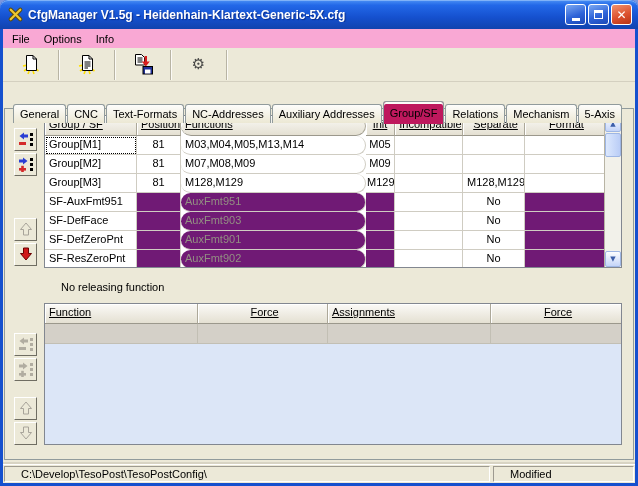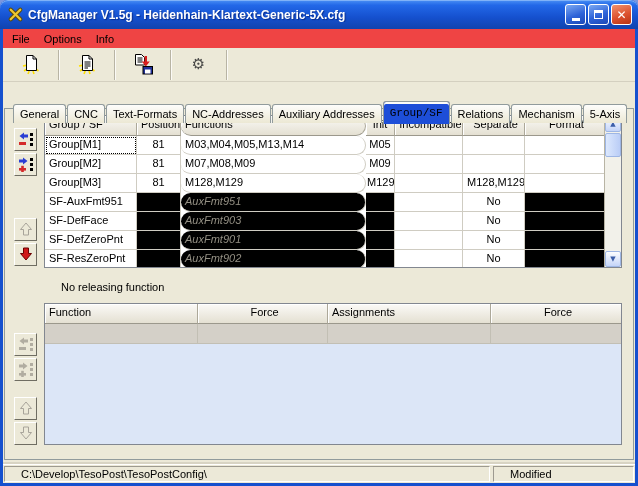--- a/index.html
+++ b/index.html
@@ -25,54 +25,54 @@
   .tb-btn.blue{background:linear-gradient(160deg,#7CA9F2 0%,#2E63D8 55%,#1C48B8 100%);}
   .tb-btn.red{background:linear-gradient(160deg,#F0926F 0%,#DC5230 55%,#B83214 100%);}
   .glyph-min{width:8px;height:3px;background:#fff;margin-top:10px;}
   .glyph-max{width:9px;height:9px;border:1px solid #fff;border-top:3px solid #fff;}
   .glyph-close{color:#fff;font-weight:bold;font-size:12px;line-height:12px;
     font-family:"DejaVu Sans",sans-serif;}
   
   .client{position:absolute;left:3px;right:3px;top:29px;bottom:3px;background:#ECE9D8;}
   
   .menubar{position:absolute;left:0;top:0;right:0;height:19px;display:flex;
-    align-items:center;padding-left:2px;background:#ef4444;}
+    align-items:center;padding-left:2px;background:#f9a8d4;}
   .menu-item{padding:2px 7px;}
   
   .toolbar{position:absolute;left:0;top:19px;right:0;height:34px;display:flex;
     align-items:center;border-bottom:1px solid #D4D0C0;}
   .tool-btn{width:56px;height:30px;display:flex;align-items:center;justify-content:center;
     border-right:1px solid #B8B4A4;box-shadow:1px 0 0 #FBFAF6;}
   .gear{font-family:"DejaVu Sans",sans-serif;font-size:15px;line-height:15px;color:#4A4A48;}
   
   .tabbar{position:absolute;left:2px;top:71px;height:23px;display:flex;align-items:flex-end;z-index:3;margin-left:8px;}
   .tab{height:19px;line-height:18px;padding:0 6px;margin-right:1px;
     border:1px solid #919B9C;border-bottom:none;border-radius:3px 3px 0 0;
     background:linear-gradient(#FDFDFB,#ECE8D4);white-space:nowrap;}
-  .tab.active{height:23px;line-height:22px;background:#1d4ed8;position:relative;
-    margin-bottom:-1px;box-shadow:inset 0 2px 0 #FCFCF8;font-family:Liberation Mono, monospace;}
+  .tab.active{height:23px;line-height:22px;background:#be185d;position:relative;
+    margin-bottom:-1px;box-shadow:inset 0 2px 0 #FCFCF8;}
   .panel{position:absolute;left:1px;top:79px;width:630px;height:352px;
     border:1px solid #919B9C;background:#ECE9D8;}
   
   .t1{position:absolute;left:41px;top:86px;width:578px;height:153px;
     border:1px solid #828790;background:#fff;display:flex;}
   .t1-main{flex:1;display:flex;flex-direction:column;overflow:hidden;}
   .hrow{display:flex;height:20px;flex:0 0 auto;}
   .hcell{background:linear-gradient(#FBFAF7,#E4E0D2);border-right:1px solid #ACA899;
     border-bottom:1px solid #9B988C;box-shadow:inset 1px 1px 0 #fff;
-    padding:2px 0 0 4px;white-space:nowrap;overflow:hidden;}
+    padding:2px 0 0 4px;white-space:nowrap;overflow:hidden;text-decoration:underline;}
   .drow{display:flex;height:19px;flex:0 0 auto;}
   .dcell{border-right:1px solid #CFCCC2;border-bottom:1px solid #CFCCC2;
     padding:2px 4px 0 4px;white-space:nowrap;overflow:hidden;background:#fff;}
   .c0{width:92px;}.c1{width:44px;text-align:center;}.c2{width:185px;border-radius:10px;}
   .c3{width:29px;text-align:center;padding-left:1px;padding-right:1px;}
   .c4{width:68px;text-align:center;}.c5{width:62px;text-align:center;}
   .c6{flex:1;text-align:center;border-right:none;}
   .hcell.c0,.hcell.c2{text-align:left;}
-  .dz{background:#000000;font-style:italic;}
+  .dz{background:#701a75;}
   .dim{color:#938F83;}
   .focuscell{outline:1px dotted #000;outline-offset:-2px;}
   
   .t1-scroll{width:17px;flex:0 0 auto;background:#F2F1EA;border-left:1px solid #B8B4A4;
     display:flex;flex-direction:column;}
   .sb-btn{height:16px;flex:0 0 auto;border:1px solid #9EB6E4;border-radius:2px;
     background:linear-gradient(#FDFEFF,#C4D4F8);display:flex;align-items:center;
     justify-content:center;font-size:7px;color:#3C5EA8;
     font-family:"DejaVu Sans",sans-serif;}
   .sb-thumb{height:24px;flex:0 0 auto;margin-top:1px;border:1px solid #9EB6E4;border-radius:2px;

